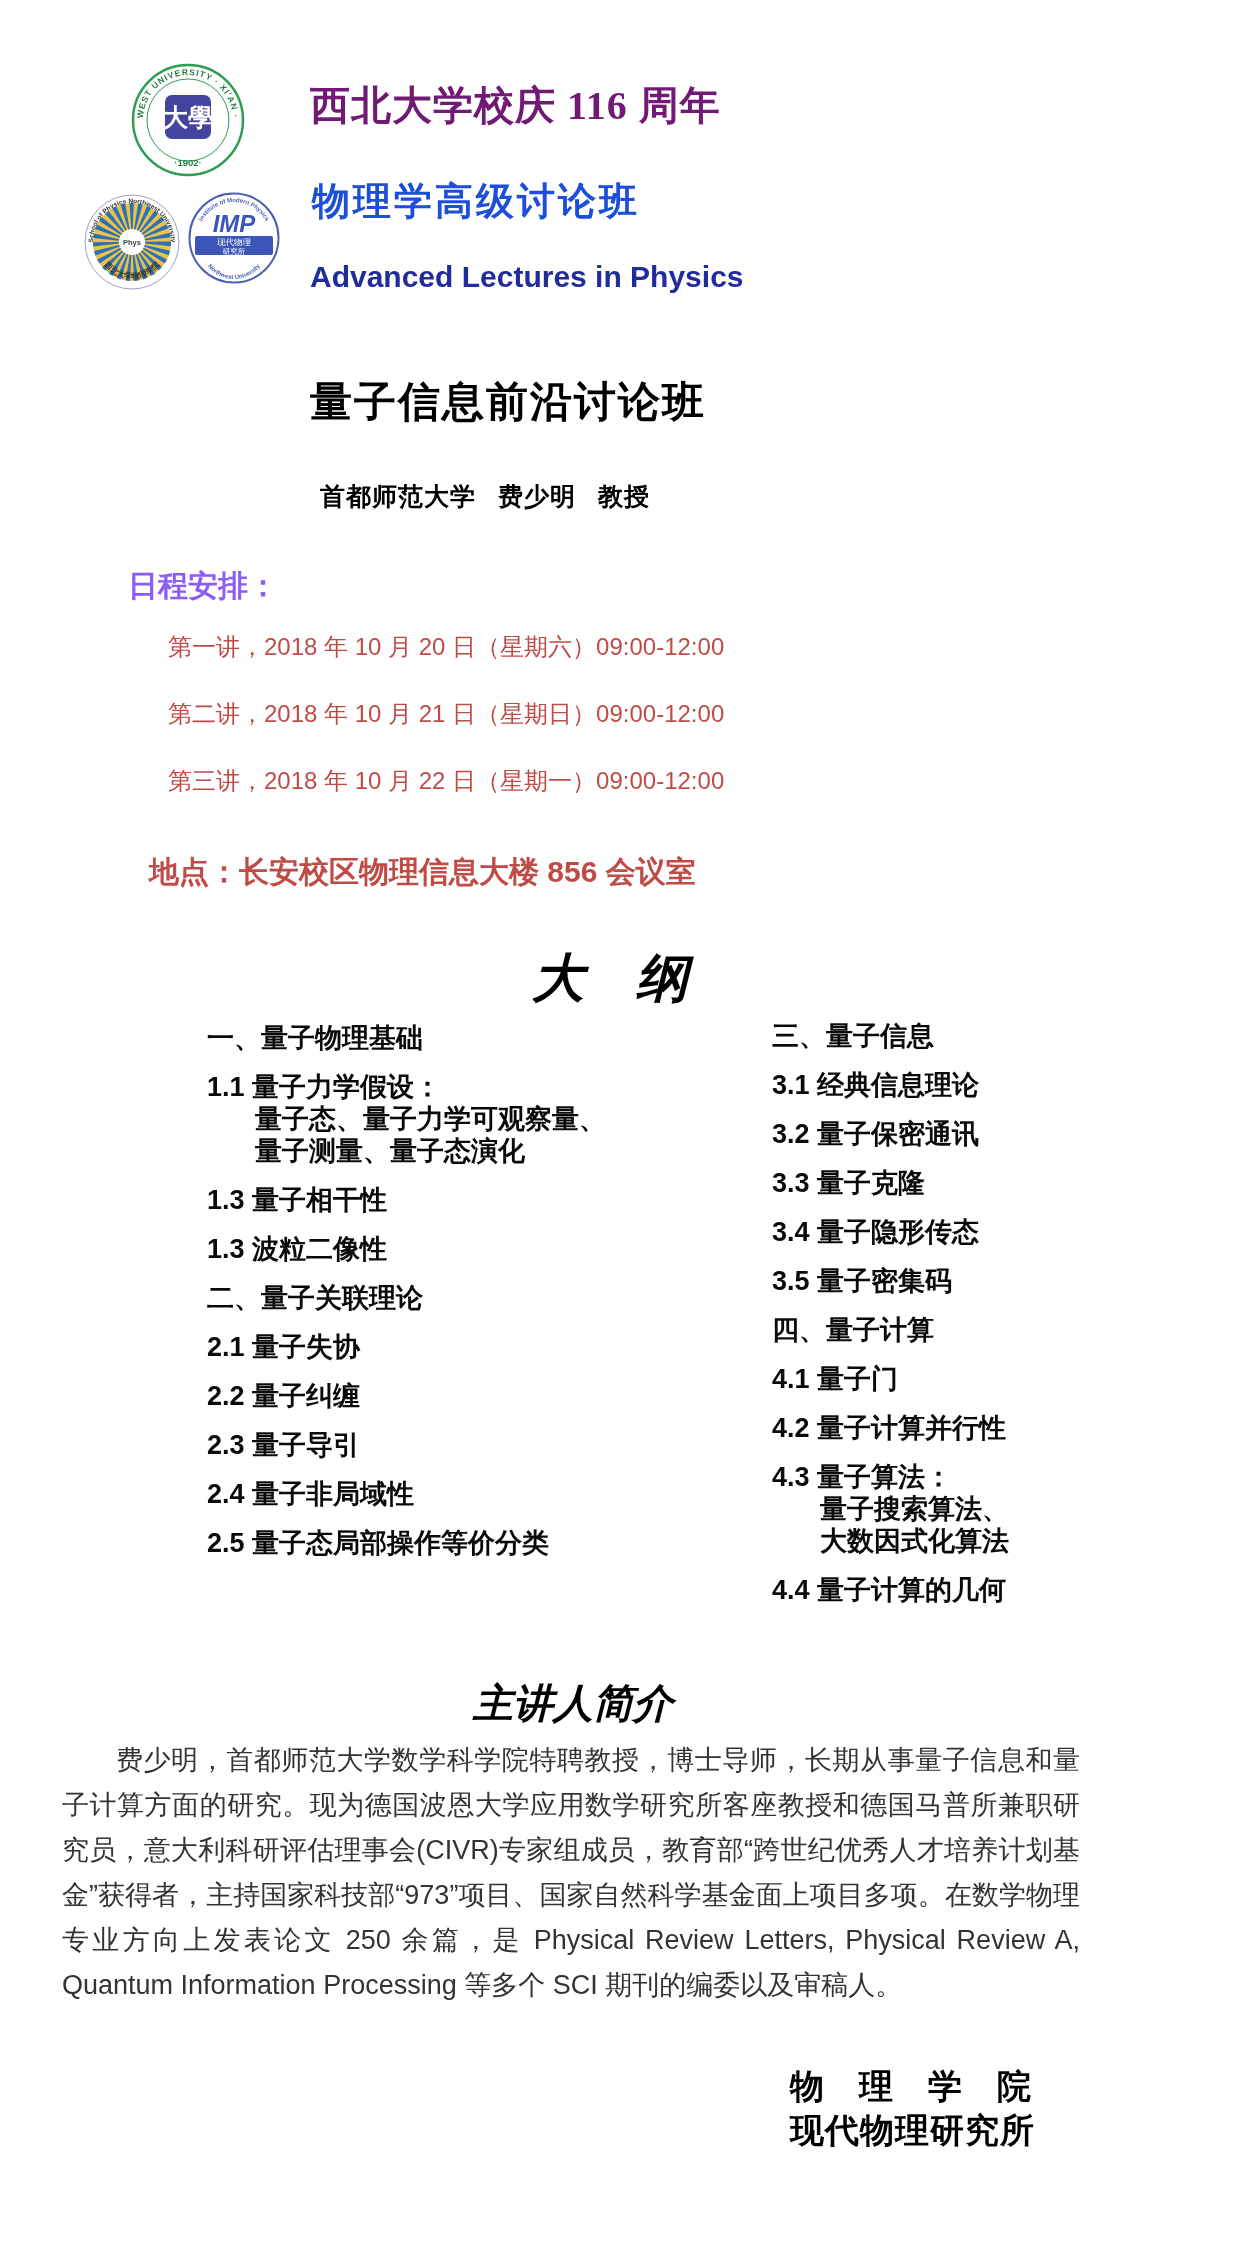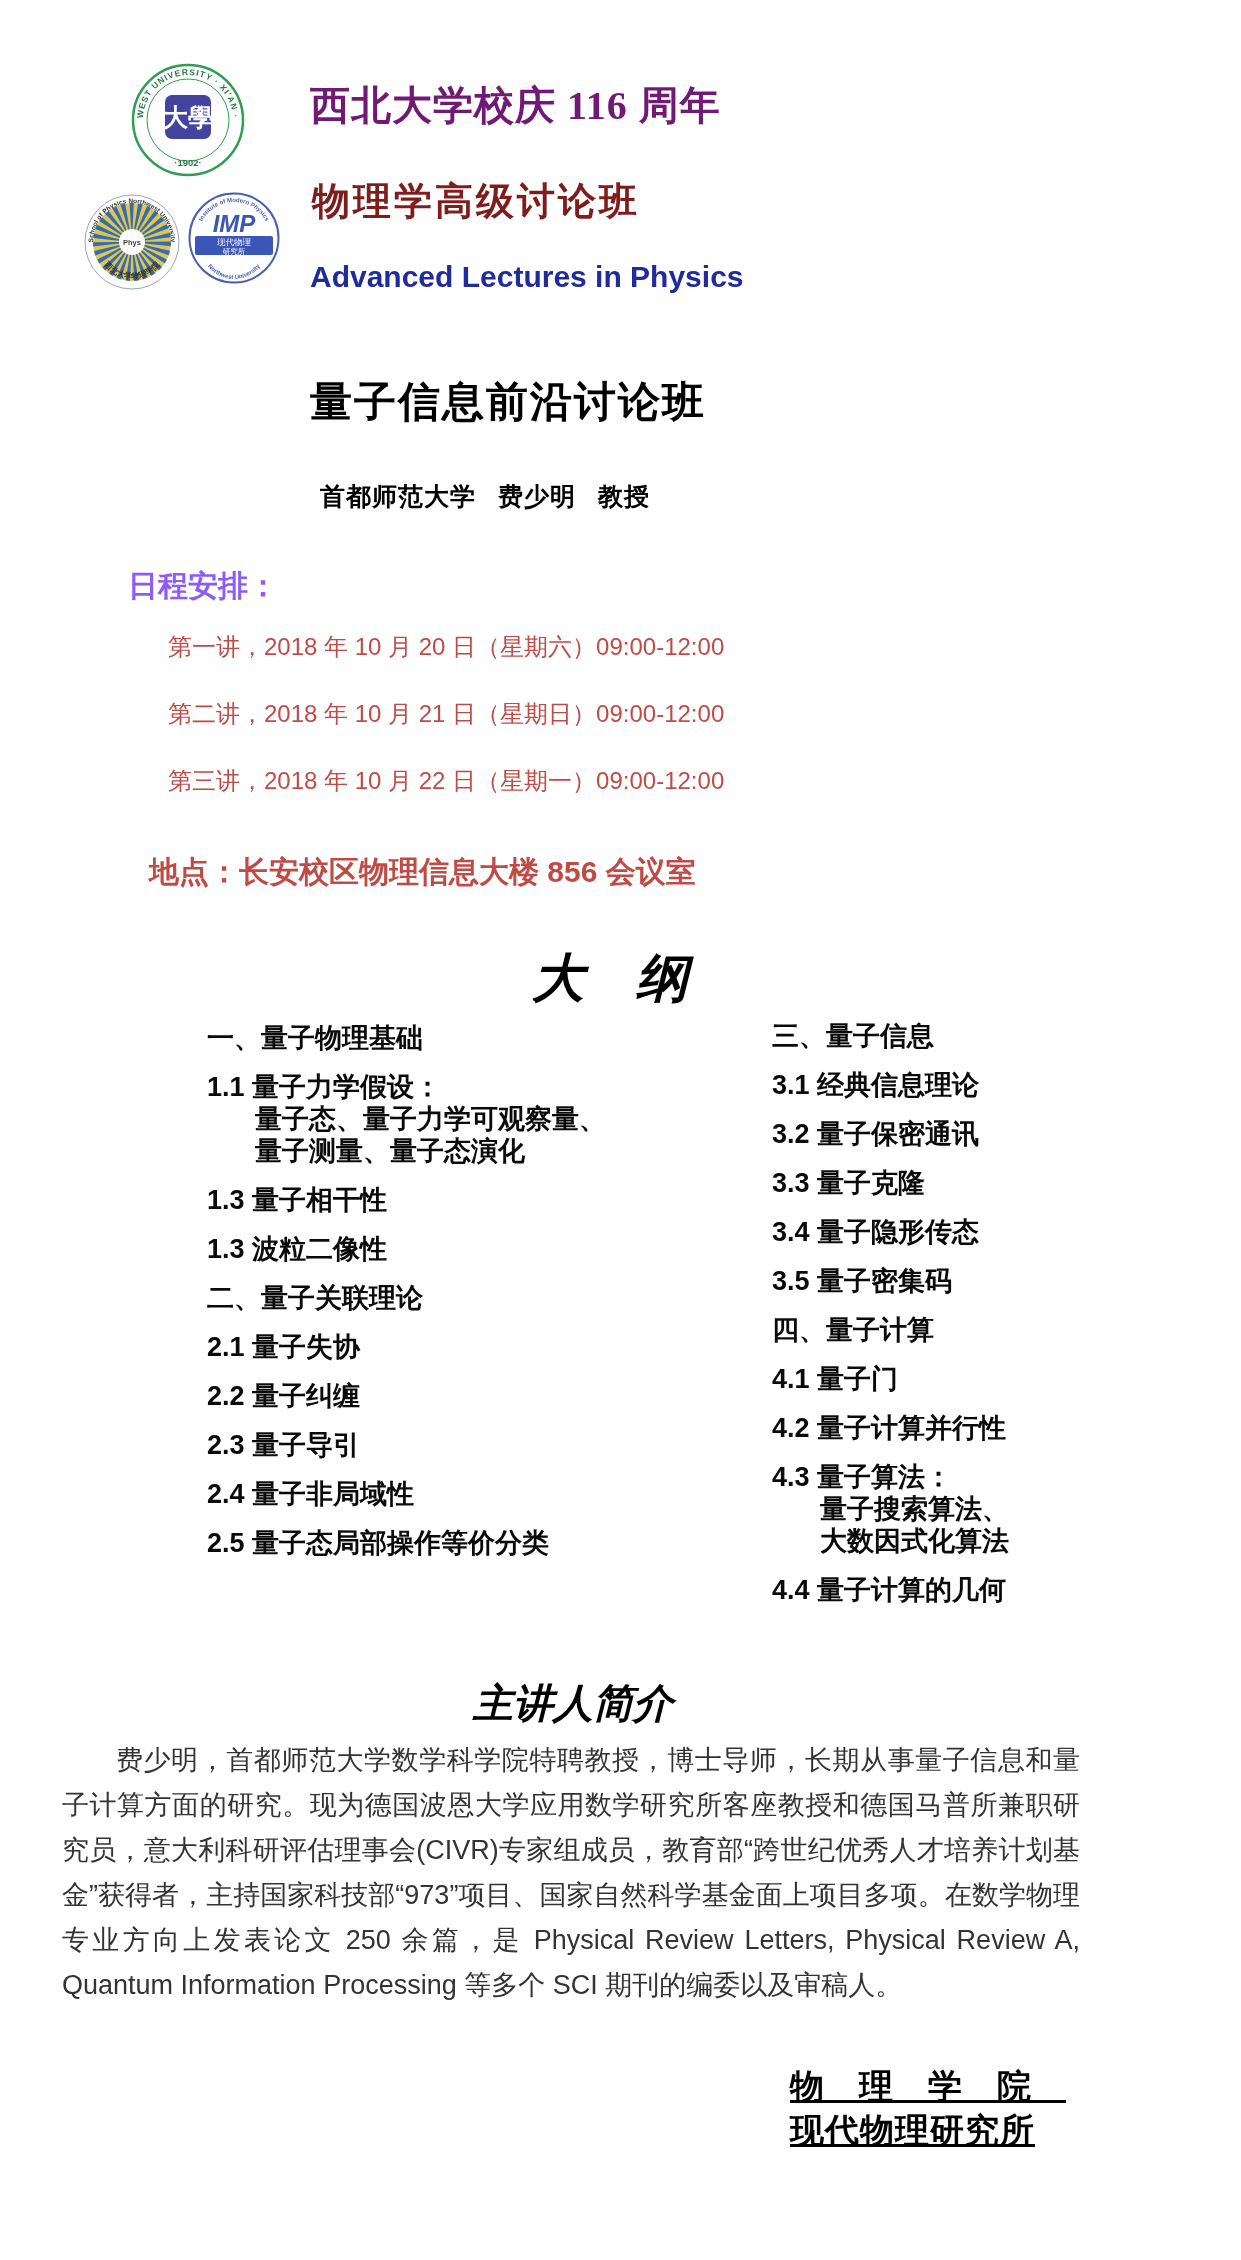--- a/index.html
+++ b/index.html
@@ -7,21 +7,21 @@
     position:relative;width:1241px;height:2260px;margin:0 auto;
     background:#ffffff;overflow:hidden;
     font-family:"Liberation Sans",sans-serif;color:#000;
   }
   .abs{position:absolute;white-space:nowrap;}
 
   
   .t-red{left:310px;top:78px;font-family:"Liberation Serif",serif;
          font-weight:bold;font-size:40px;color:#701a75;letter-spacing:1px;}
   .t-blue-cn{left:312px;top:176px;font-family:Liberation Sans, sans-serif;
-         font-weight:bold;font-size:38px;color:#7f1d1d;letter-spacing:3px;}
+         font-weight:bold;font-size:38px;color:#1d4ed8;letter-spacing:3px;}
   .t-blue-en{left:310px;top:260px;font-weight:bold;font-size:30px;color:#202b9c;}
 
   
   .main-title{left:310px;top:374px;font-size:42px;font-weight:900;letter-spacing:2px;}
   .speaker{left:320px;top:480px;font-size:25px;font-weight:bold;word-spacing:14px;letter-spacing:1px;text-align:right;}
 
   
   .sched-head{left:128px;top:566px;font-size:30px;font-weight:bold;color:#8b5cf6;}
   .sched-list{position:absolute;left:120px;top:630px;}
   .sched-item{font-size:24px;font-weight:normal;color:#bf4b47;line-height:33px;
@@ -41,21 +41,21 @@
   .o-item.indent{padding-left:48px;}
 
   
   .bio-head{left:0;top:1676px;width:1146px;text-align:center;
       font-family:"Liberation Serif",serif;font-style:italic;font-weight:bold;font-size:40px;}
   .bio-text{position:absolute;left:62px;top:1738px;width:1018px;margin:0;
       font-size:27px;line-height:45px;color:#333333;text-align:justify;
       text-indent:54px;word-break:break-word;}
 
   
-  .signature{position:absolute;left:790px;top:2064px;width:250px;text-decoration:underline;}
+  .signature{position:absolute;left:790px;top:2064px;width:250px;}
   .sig1{font-size:34px;font-weight:bold;letter-spacing:35px;line-height:44px;white-space:nowrap;}
   .sig2{font-size:34px;font-weight:bold;letter-spacing:1px;line-height:44px;white-space:nowrap;}
 
   
   .seal{position:absolute;left:130px;top:62px;}
   .phys{position:absolute;left:84px;top:194px;}
   .imp{position:absolute;left:188px;top:192px;}
 </style>
 </head>
 <body>

